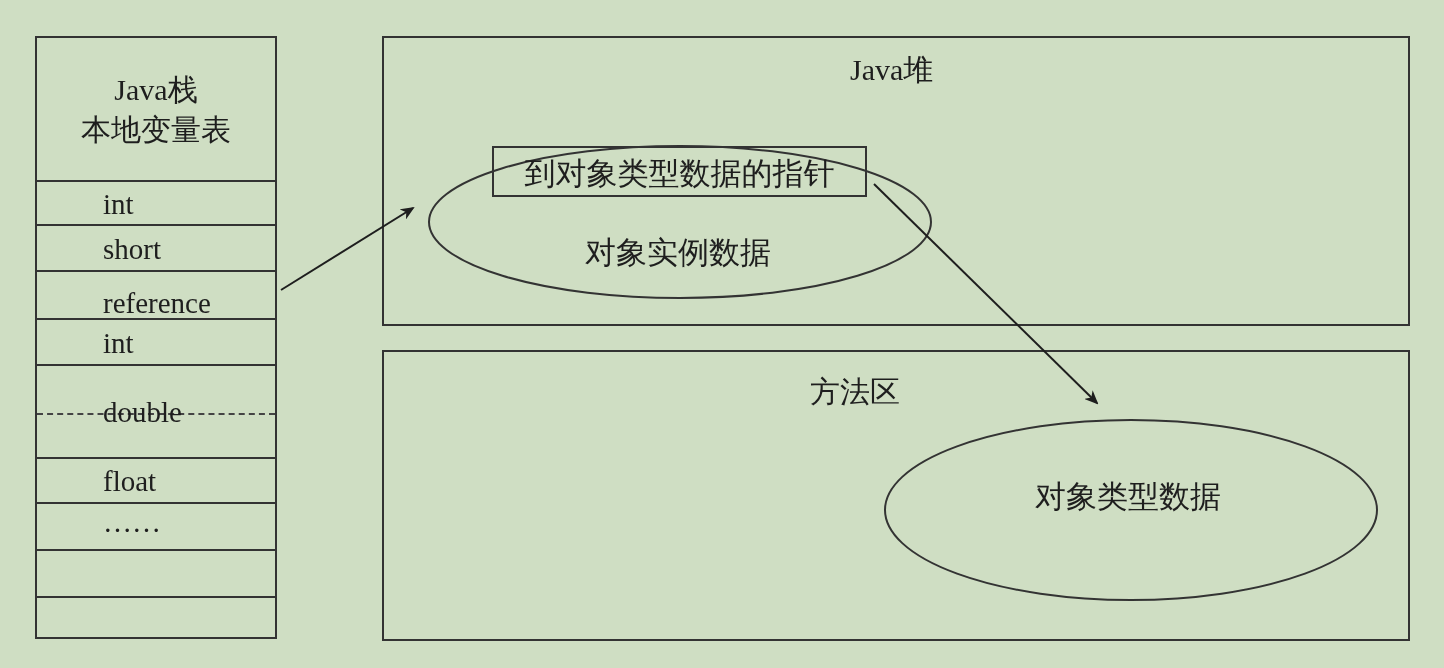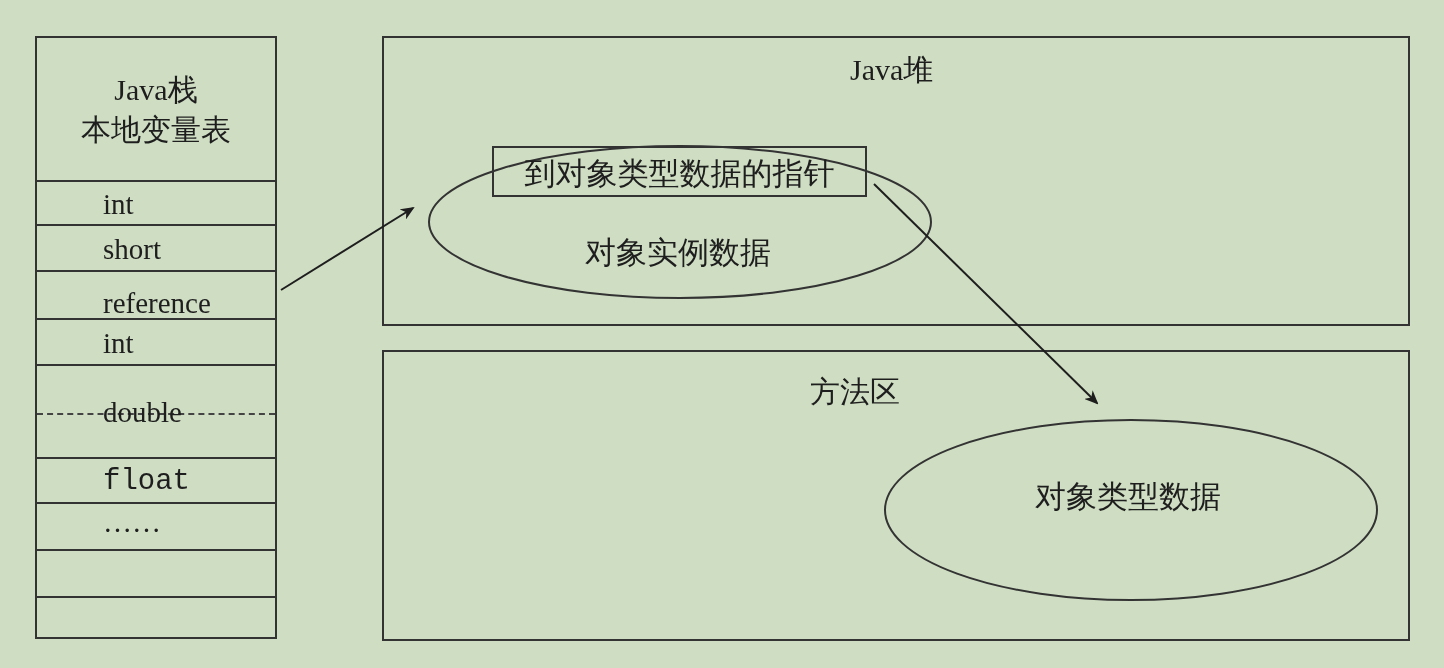--- a/index.html
+++ b/index.html
@@ -55,21 +55,21 @@
   <div class="row" style="top:232px;height:65px;">
       <span>reference</span>
     </div>
   <div class="row" style="top:280px;height:48px;">
       <span>int</span>
     </div>
   <div class="row double" style="top:326px;height:95px;">
       <div class="dash"></div>
       <span>double</span>
     </div>
-  <div class="row" style="top:419px;height:47px;font-family:Liberation Mono, monospace;">
+  <div class="row" style="top:419px;height:47px;">
       <span>float</span>
     </div>
   <div class="row" style="top:464px;height:49px;align-items:flex-start;padding-top:2px;">
       <span>……</span>
     </div>
   <div class="row" style="top:511px;height:49px;">
       <span></span>
     </div>
   <div class="row" style="top:558px;height:43px;">
       <span></span>

